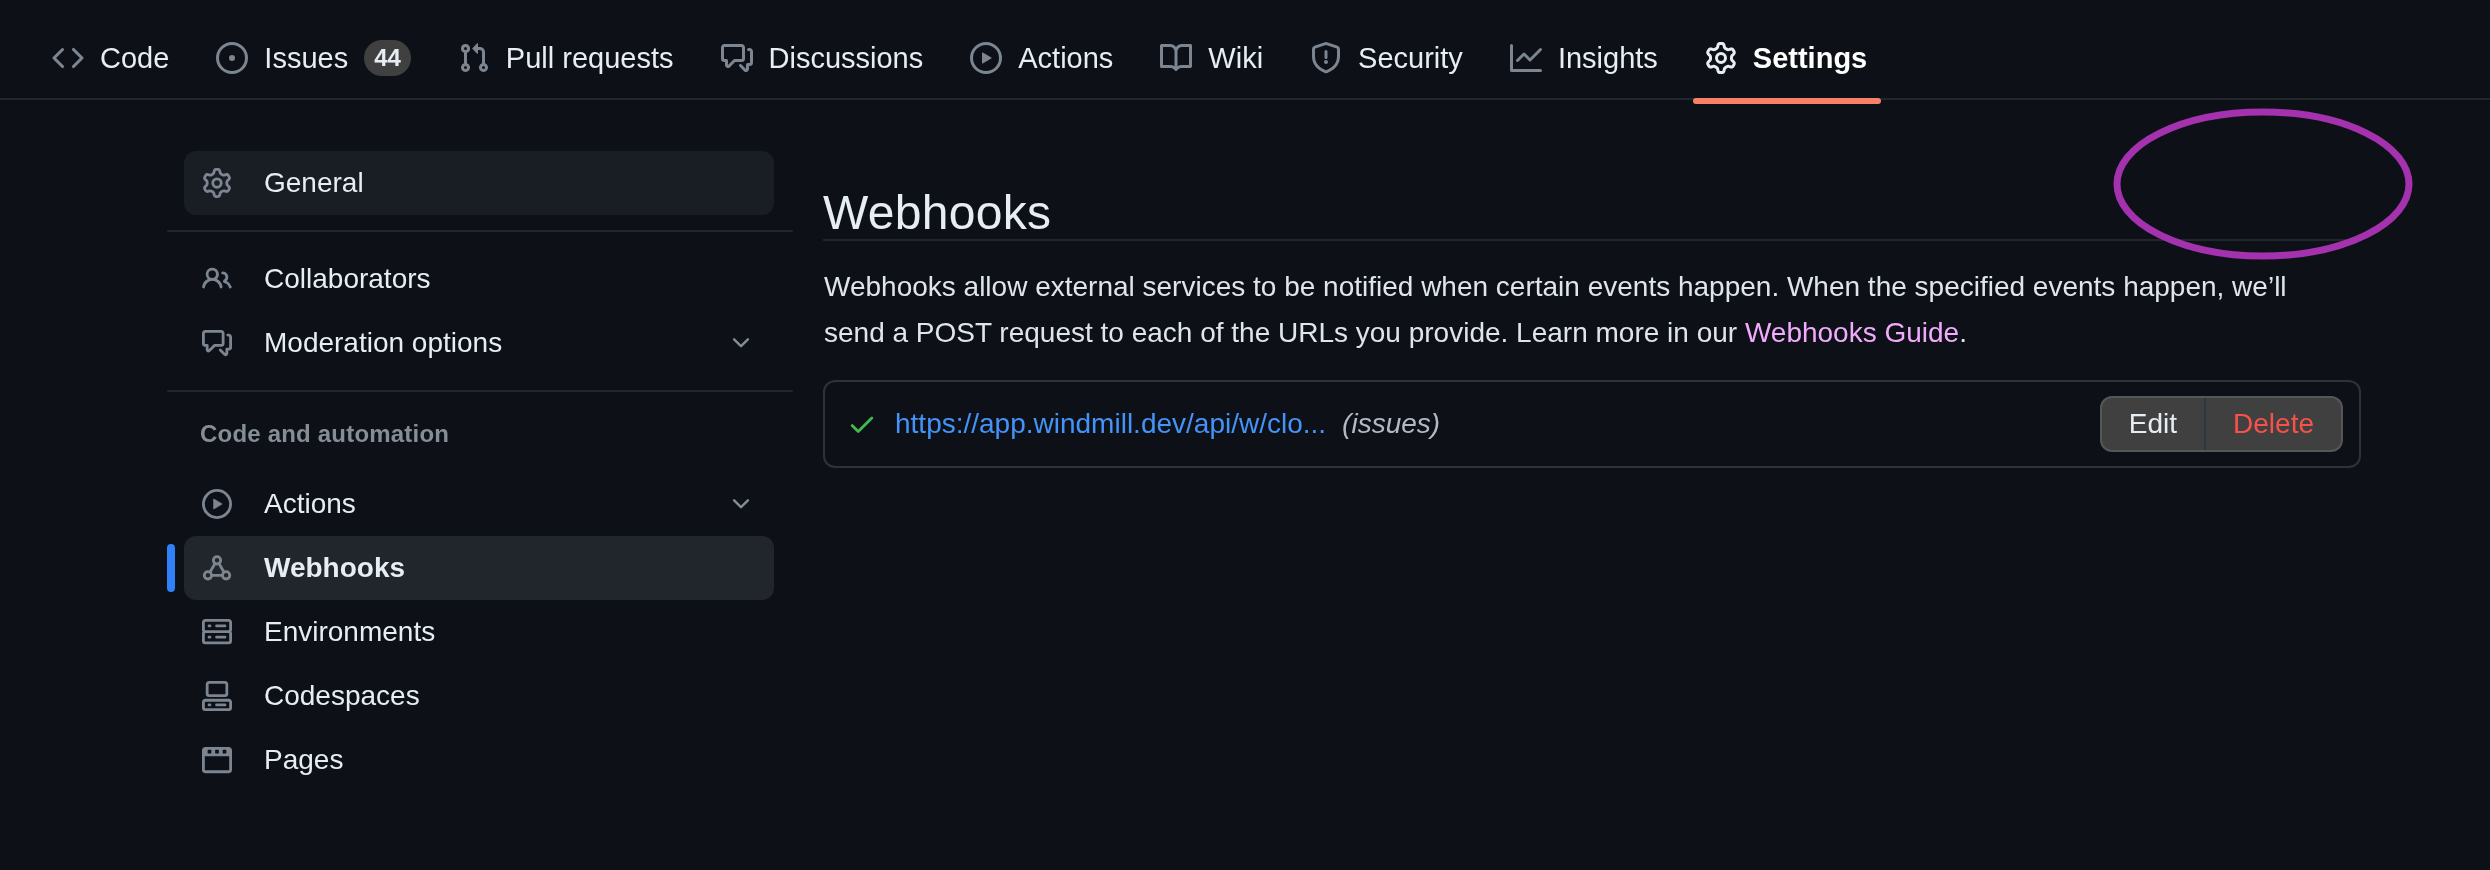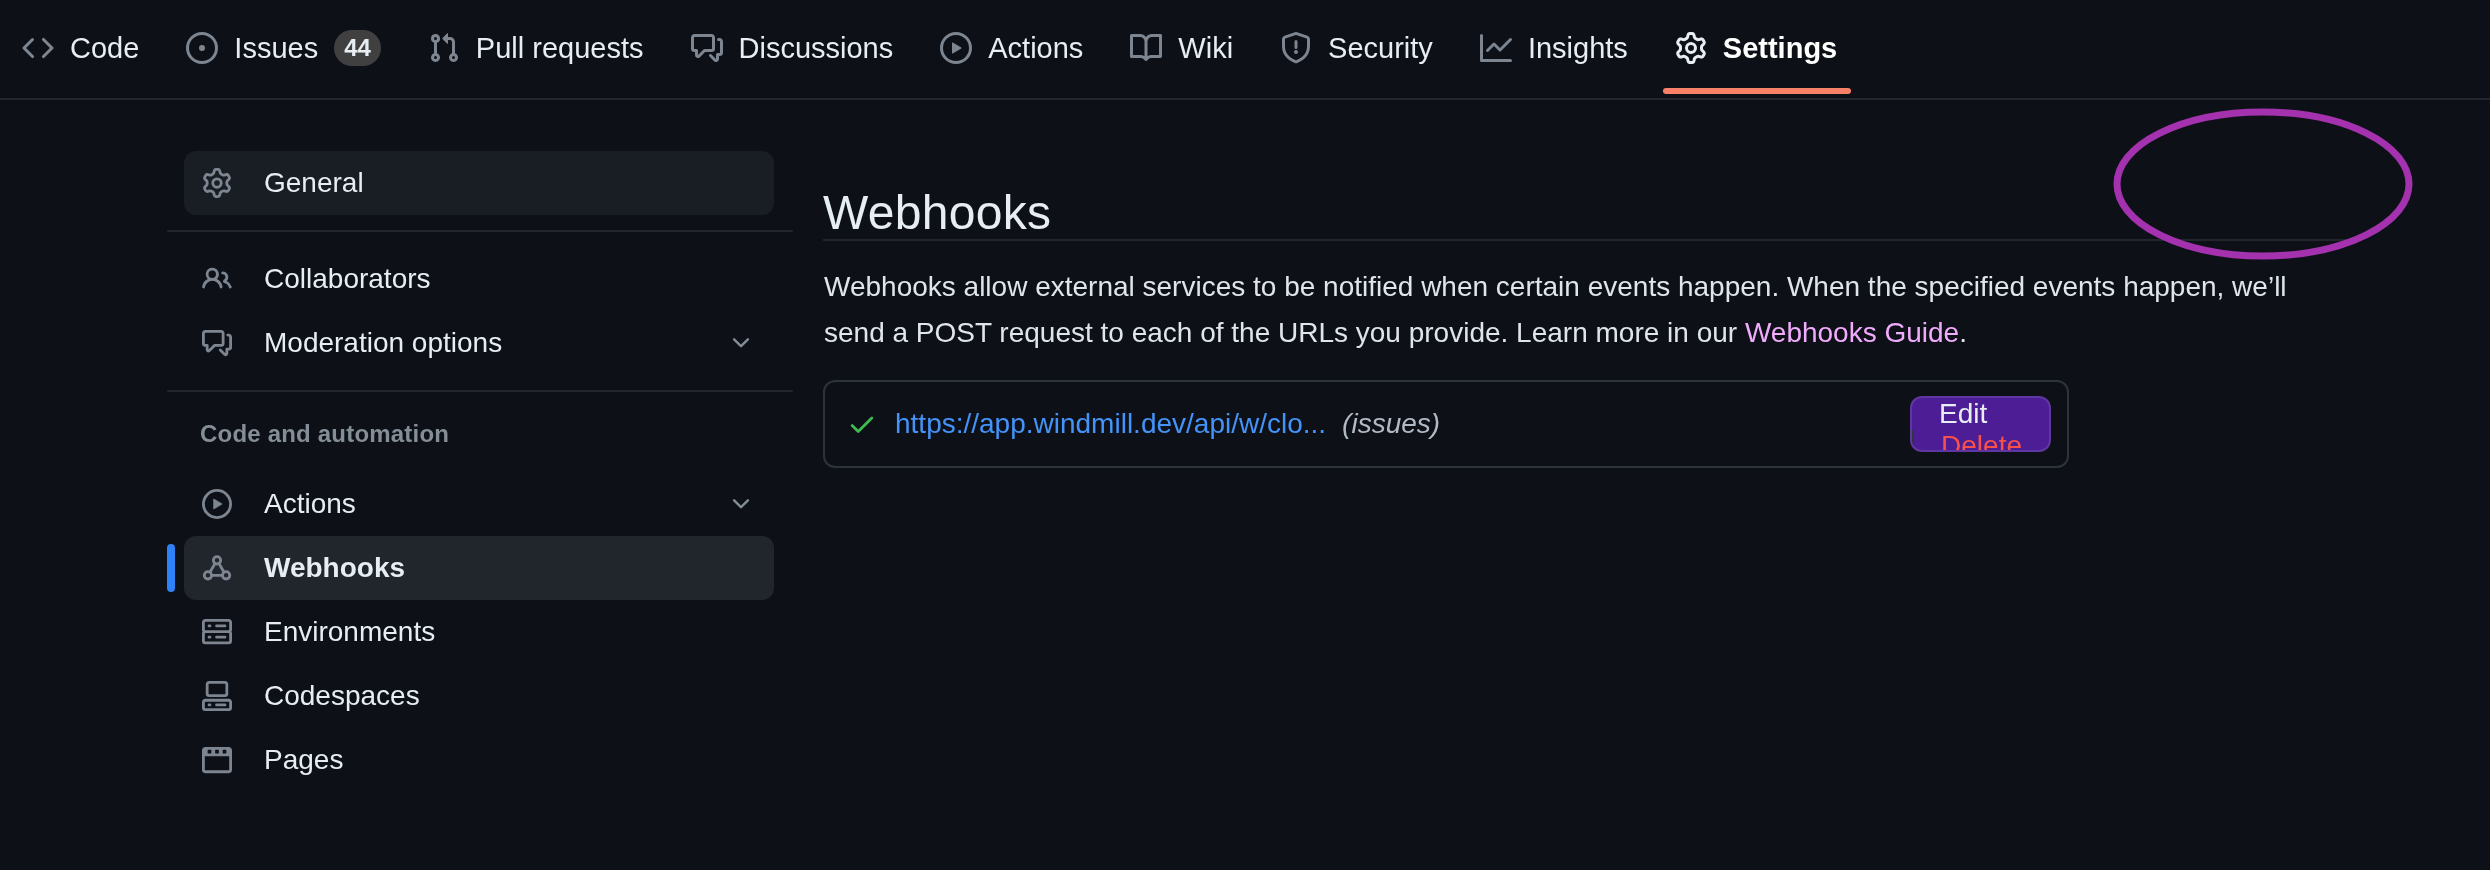--- a/index.html
+++ b/index.html
@@ -8,22 +8,22 @@
     background:#0d1117;color:#e6edf3;
     font-family:"Liberation Sans",sans-serif;
     -webkit-font-smoothing:antialiased;
   }
   svg{display:block}
 
   
   .topnav{
     position:absolute;top:0;left:0;right:0;height:100px;
     border-bottom:2px solid #21262d;
-    display:flex;align-items:flex-start;gap:47px;
-    padding:8px 0 0 22px;box-sizing:border-box;
+    display:flex;align-items:flex-end;gap:47px;
+    padding:8px 0 0 52px;box-sizing:border-box;
   }
   .tab{
     position:relative;display:flex;align-items:center;gap:16px;
     font-size:29px;color:#e6edf3;height:80px;cursor:pointer;white-space:nowrap;
   }
   .tab .ic{color:#7d8590}
   .tab.active .lbl{font-weight:700;color:#fff}
   .tab.active .ic{color:#e6edf3}
   .underline{
     position:absolute;left:-12px;right:-14px;bottom:-6px;height:6px;
@@ -63,31 +63,31 @@
     position:absolute;top:60px;left:1329px;width:206px;height:56px;
     background:#21262d;border:2px solid rgba(240,246,252,0.12);border-radius:12px;
     color:#e6edf3;font-size:28px;font-weight:600;font-family:inherit;
     display:flex;align-items:center;justify-content:center;cursor:pointer;box-sizing:border-box;
   }
   .subhead-div{position:absolute;top:139px;left:0;width:1538px;height:2px;background:#21262d}
   .desc{position:absolute;top:164px;left:1px;width:1538px;font-size:28px;line-height:46px;color:#dfe5ec}
   .desc .link{color:#f0abfc;cursor:pointer;text-decoration:none}
 
   .hook-row{
-    position:absolute;top:280px;left:0;width:1246px;height:88px;
+    position:absolute;top:280px;left:0;width:1538px;height:88px;
     border:2px solid #2d333b;border-radius:12px;box-sizing:border-box;
     display:flex;align-items:center;padding:0 16px 0 22px;background:#0d1117;
   }
   .check{color:#3fb950;flex:none}
   .hook-link{color:#4493f8;font-size:28px;margin-left:18px;cursor:pointer;text-decoration:none;white-space:nowrap}
   .hook-events{color:#b1bac4;font-size:28px;font-style:italic;margin-left:16px;white-space:nowrap}
   .btn-group{
     margin-left:auto;display:flex;align-items:stretch;height:56px;
-    background:#4c1d95;border:2px solid rgba(240,246,252,0.12);border-radius:12px;
-    box-sizing:border-box;overflow:hidden;flex-direction:column;
+    background:#404040;border:2px solid rgba(240,246,252,0.12);border-radius:12px;
+    box-sizing:border-box;overflow:hidden;
   }
   .bg-btn{
     display:flex;align-items:center;padding:0 27px;font-size:28px;font-weight:500;
     color:#e6edf3;cursor:pointer;background:transparent;border:none;font-family:inherit;
   }
   .bg-btn.danger{border-left:2px solid #30363d;color:#f85149}
 
   
   .annotation{position:absolute;left:2112px;top:106px;width:302px;height:156px;pointer-events:none}
 </style>

